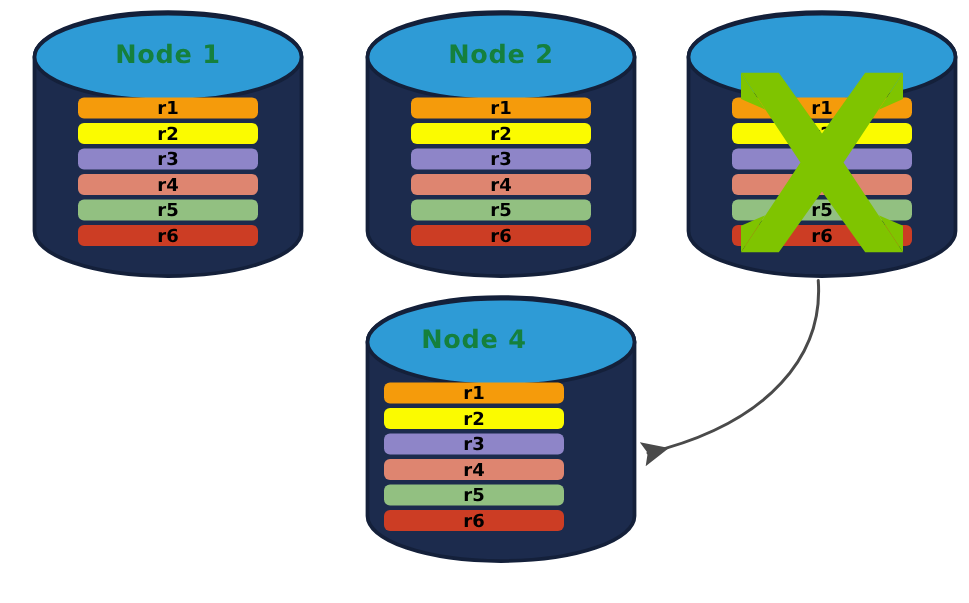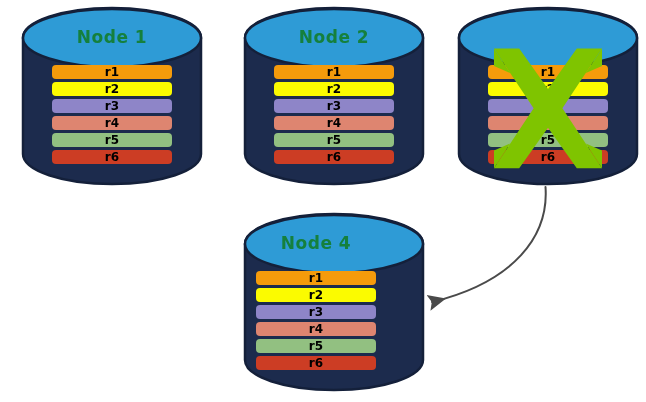--- a/index.html
+++ b/index.html
@@ -133,21 +133,21 @@
           <div class="record" style="width: 120px; background: rgb(204, 61, 36);">r6</div>
         </div>
         <svg class="x-mark" width="180" height="176" viewBox="0 0 100 100" preserveAspectRatio="none" style="left: 0px; top: 0px;">
           <path d="M 20,23 L 34,23 L 50,46 L 66,23 L 80,23 L 73,33 L 80,23 L 80,23 L 58,57 L 80,91 L 66,91 L 50,68 L 34,91 L 20,91 L 42,57 L 20,23 Z" fill="#7FC400"></path>
           <path d="M 20,23 L 29,37 L 20,33 Z" fill="#7FC400"></path>
           <path d="M 80,23 L 71,37 L 80,33 Z" fill="#7FC400"></path>
           <path d="M 20,91 L 29,77 L 20,81 Z" fill="#7FC400"></path>
           <path d="M 80,91 L 71,77 L 80,81 Z" fill="#7FC400"></path>
         </svg>
       </div>
-      <div class="node" style="left: 244px; top: 214px; width: 144px; height: 176px;">
+      <div class="node" style="left: 244px; top: 198px; width: 144px; height: 176px;">
         <svg class="node-svg" width="180" height="176" viewBox="0 0 180 176">
           <path d="M 1,30 L 1,146 A 89,30 0 0 0 179,146 L 179,30 A 89,30 0 0 0 1,30 Z" fill="#1C2B4D" stroke="#14203A" stroke-width="2.5"></path>
           <ellipse cx="90" cy="30" rx="89" ry="29" fill="#2E9BD6" stroke="#14203A" stroke-width="2.5"></ellipse>
         </svg>
         <div class="node-title" style="top: 19px;">Node  4</div>
         <div class="records" style="top: 57px;">
           <div class="record" style="width: 120px; background: rgb(245, 155, 11);">r1</div>
           <div class="record" style="width: 120px; background: rgb(251, 251, 0);">r2</div>
           <div class="record" style="width: 120px; background: rgb(142, 133, 200);">r3</div>
           <div class="record" style="width: 120px; background: rgb(222, 133, 112);">r4</div>

